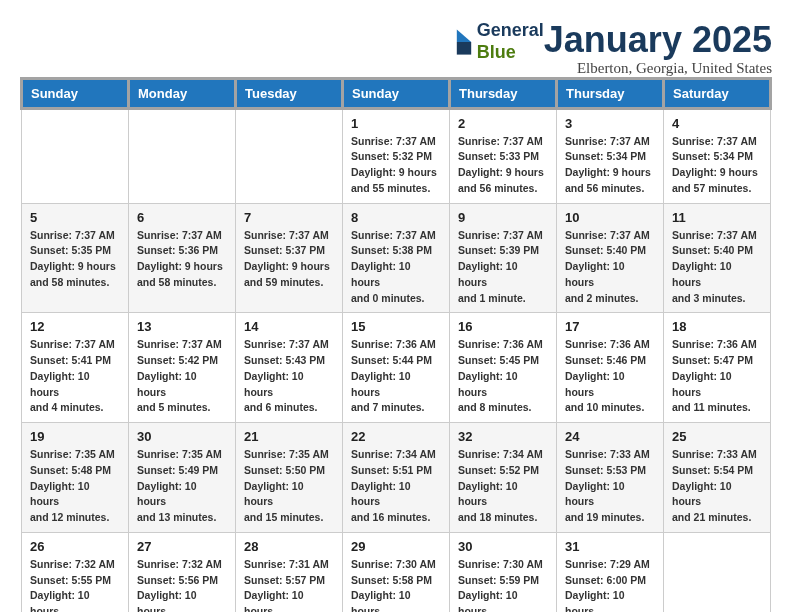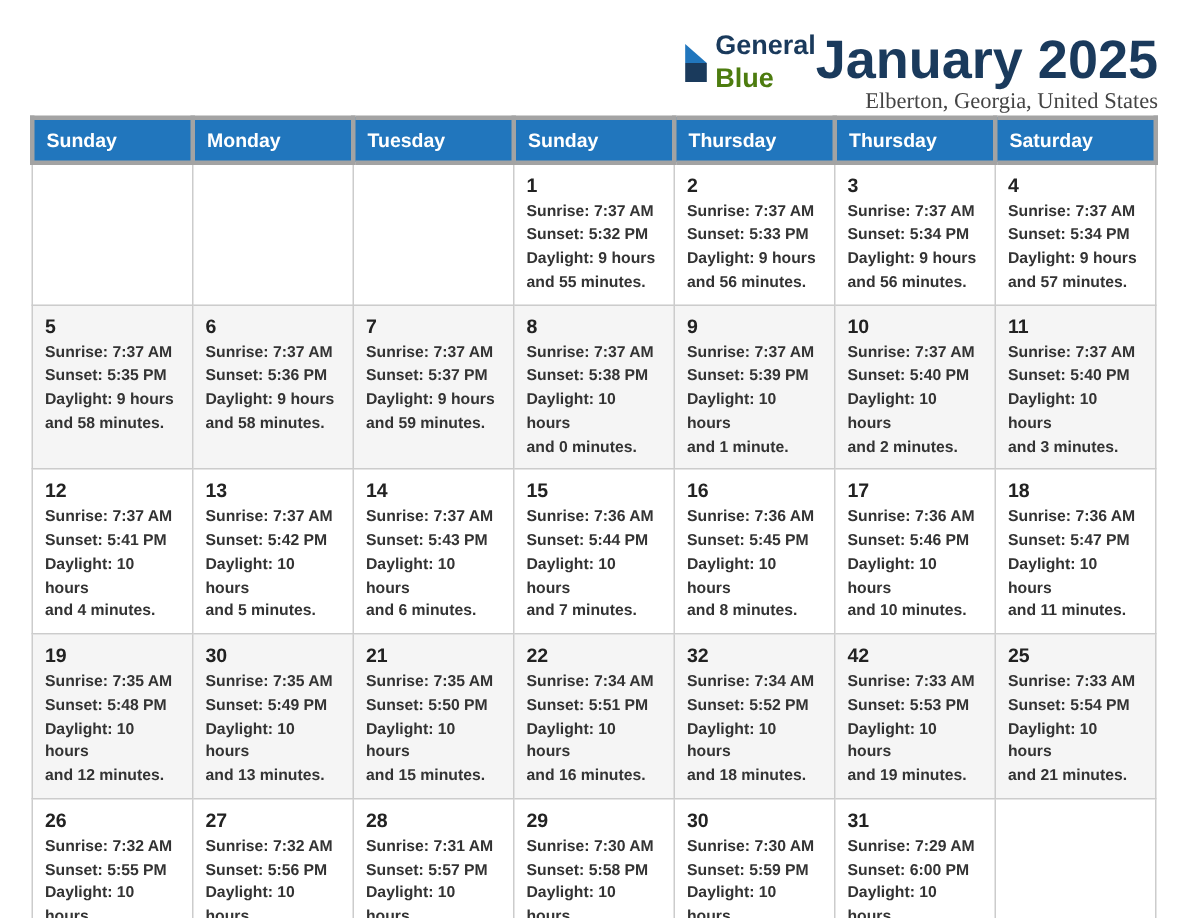--- a/index.html
+++ b/index.html
@@ -289,21 +289,21 @@
 and 16 minutes.</div>
         </td>
         <td>
           <div class="day-num">32</div>
           <div class="day-info" style="white-space: pre-line;">Sunrise: 7:34 AM
 Sunset: 5:52 PM
 Daylight: 10 hours
 and 18 minutes.</div>
         </td>
         <td>
-          <div class="day-num">42</div>
+          <div class="day-num">24</div>
           <div class="day-info" style="white-space: pre-line;">Sunrise: 7:33 AM
 Sunset: 5:53 PM
 Daylight: 10 hours
 and 19 minutes.</div>
         </td>
         <td>
           <div class="day-num">25</div>
           <div class="day-info" style="white-space: pre-line;">Sunrise: 7:33 AM
 Sunset: 5:54 PM
 Daylight: 10 hours

